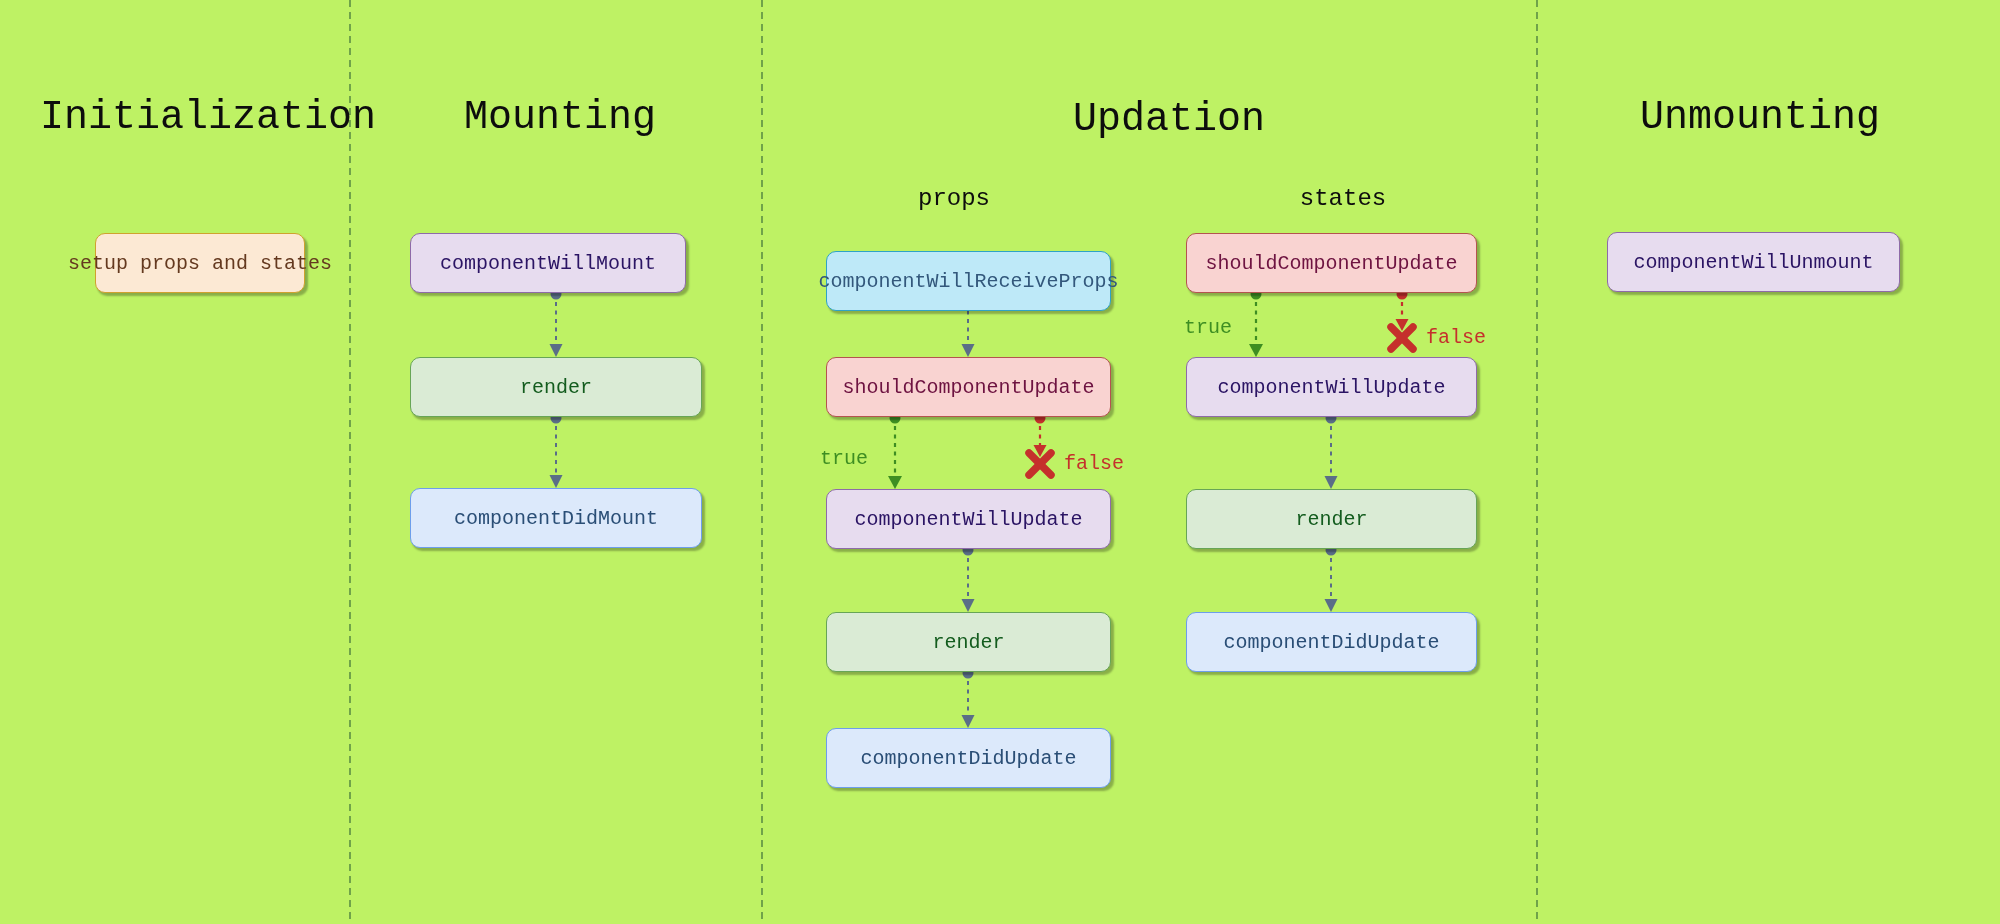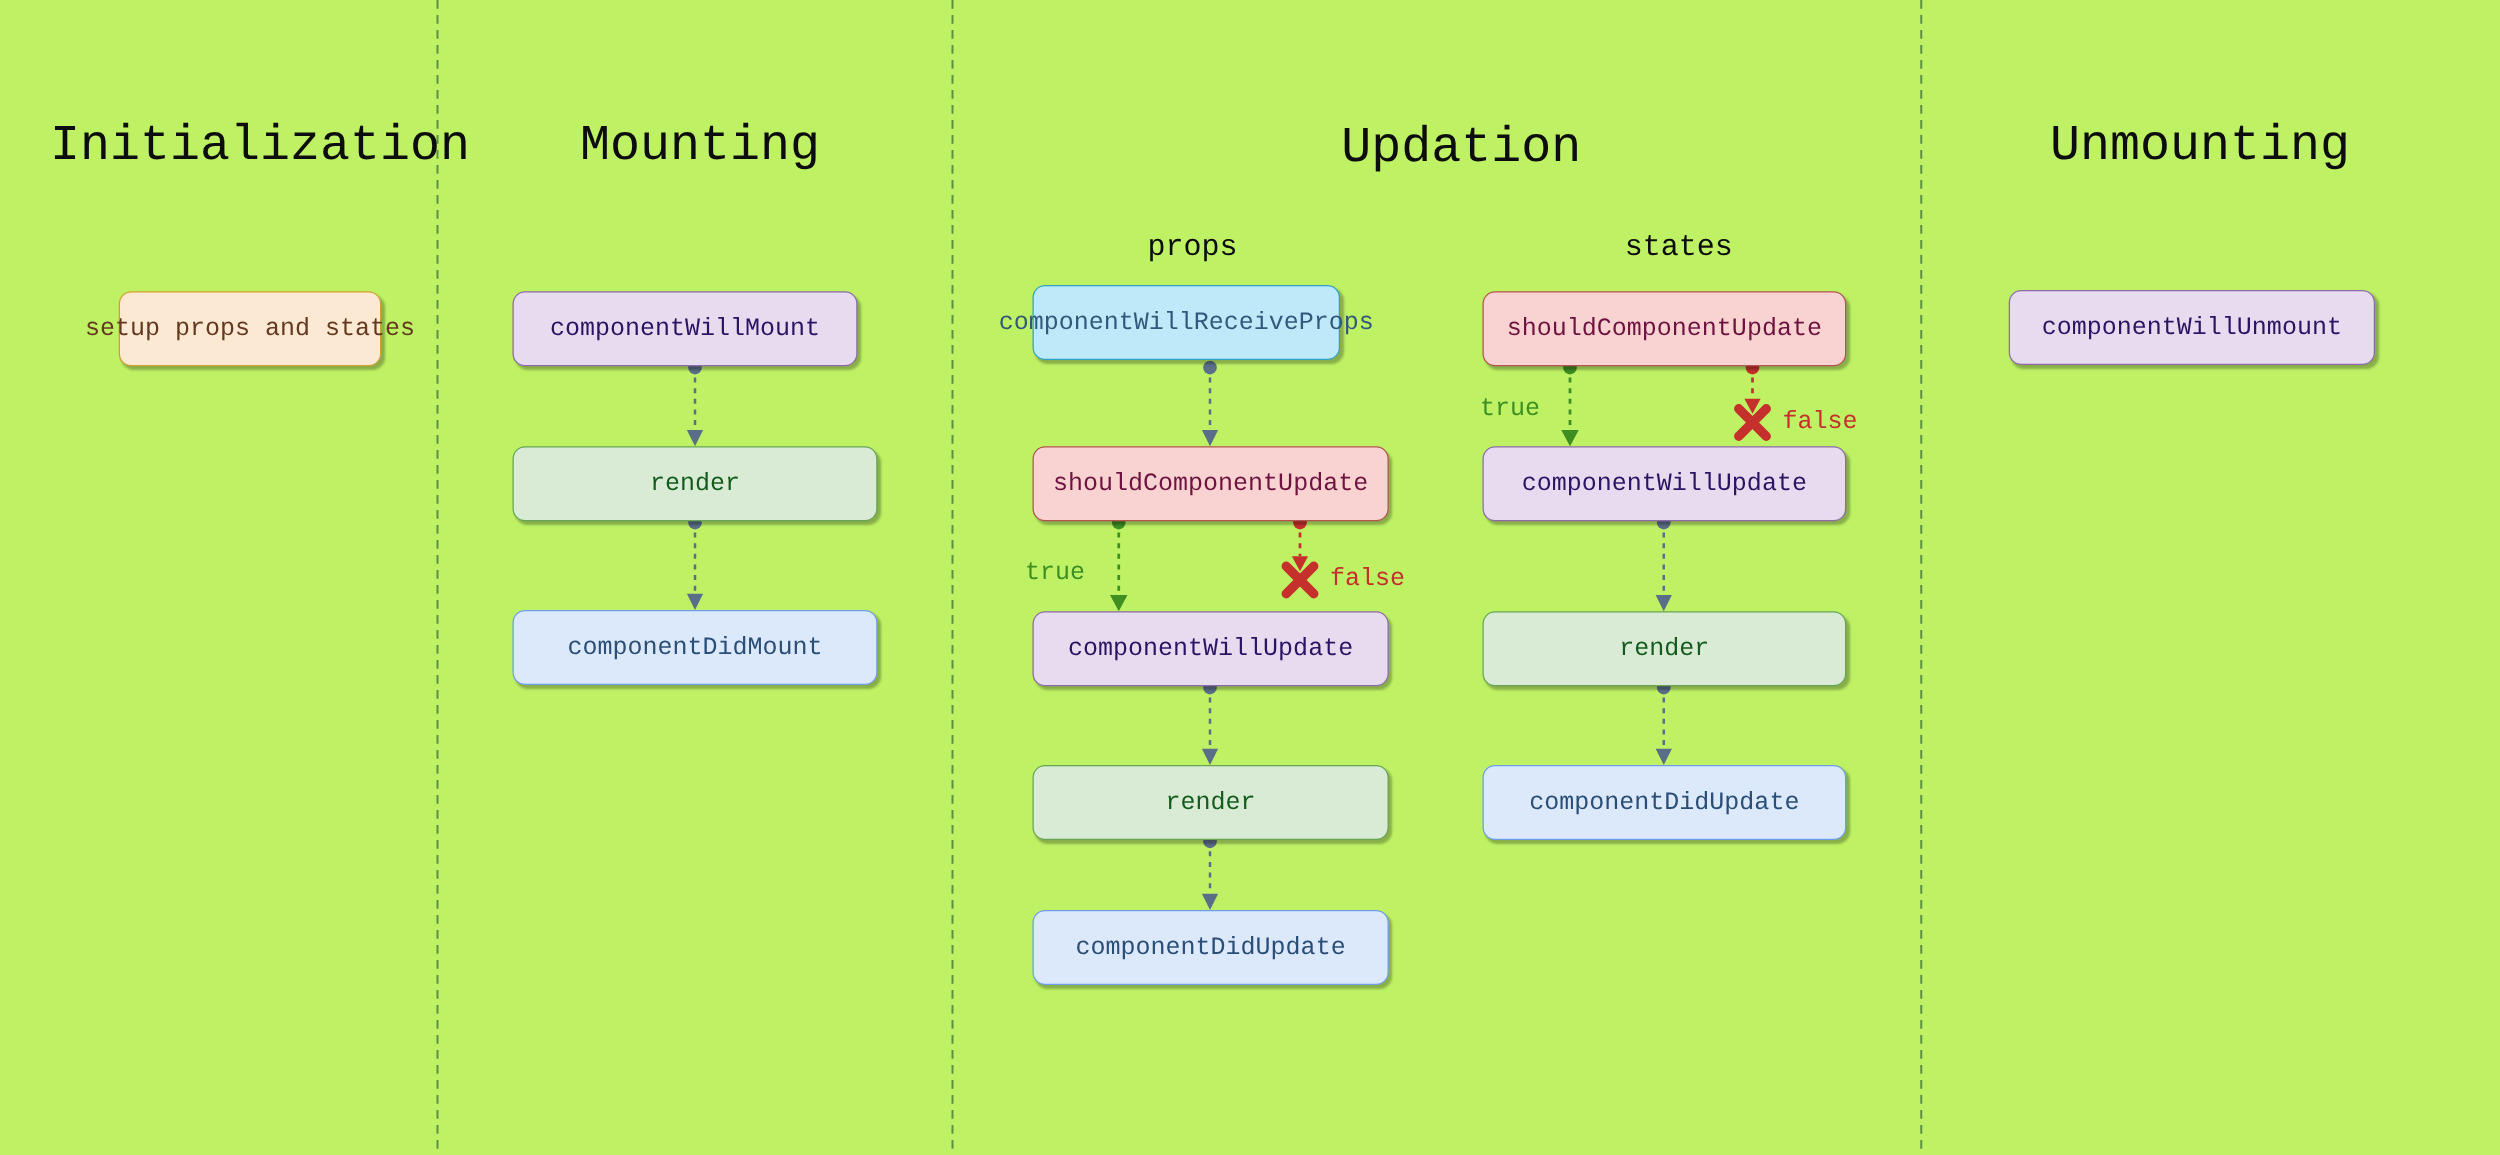--- a/index.html
+++ b/index.html
@@ -140,21 +140,21 @@
 
   <div class="sub-title" style="left:954px;top:185px;">props</div>
   <div class="sub-title" style="left:1343px;top:185px;">states</div>
 
   <div class="node orange" style="left:95px;top:233px;width:210px;height:60px;">setup props and states</div>
 
   <div class="node purple" style="left:410px;top:233px;width:276px;height:60px;">componentWillMount</div>
   <div class="node green" style="left:410px;top:357px;width:292px;height:60px;">render</div>
   <div class="node blue" style="left:410px;top:488px;width:292px;height:60px;">componentDidMount</div>
 
-  <div class="node cyan" style="left:826px;top:228px;width:246px;height:60px;">componentWillReceiveProps</div>
+  <div class="node cyan" style="left:826px;top:251px;width:285px;height:60px;">componentWillReceiveProps</div>
   <div class="node red" style="left:826px;top:357px;width:285px;height:60px;">shouldComponentUpdate</div>
   <div class="node purple" style="left:826px;top:489px;width:285px;height:60px;">componentWillUpdate</div>
   <div class="node green" style="left:826px;top:612px;width:285px;height:60px;">render</div>
   <div class="node blue" style="left:826px;top:728px;width:285px;height:60px;">componentDidUpdate</div>
 
   <div class="node red" style="left:1186px;top:233px;width:291px;height:60px;">shouldComponentUpdate</div>
   <div class="node purple" style="left:1186px;top:357px;width:291px;height:60px;">componentWillUpdate</div>
   <div class="node green" style="left:1186px;top:489px;width:291px;height:60px;">render</div>
   <div class="node blue" style="left:1186px;top:612px;width:291px;height:60px;">componentDidUpdate</div>
 

